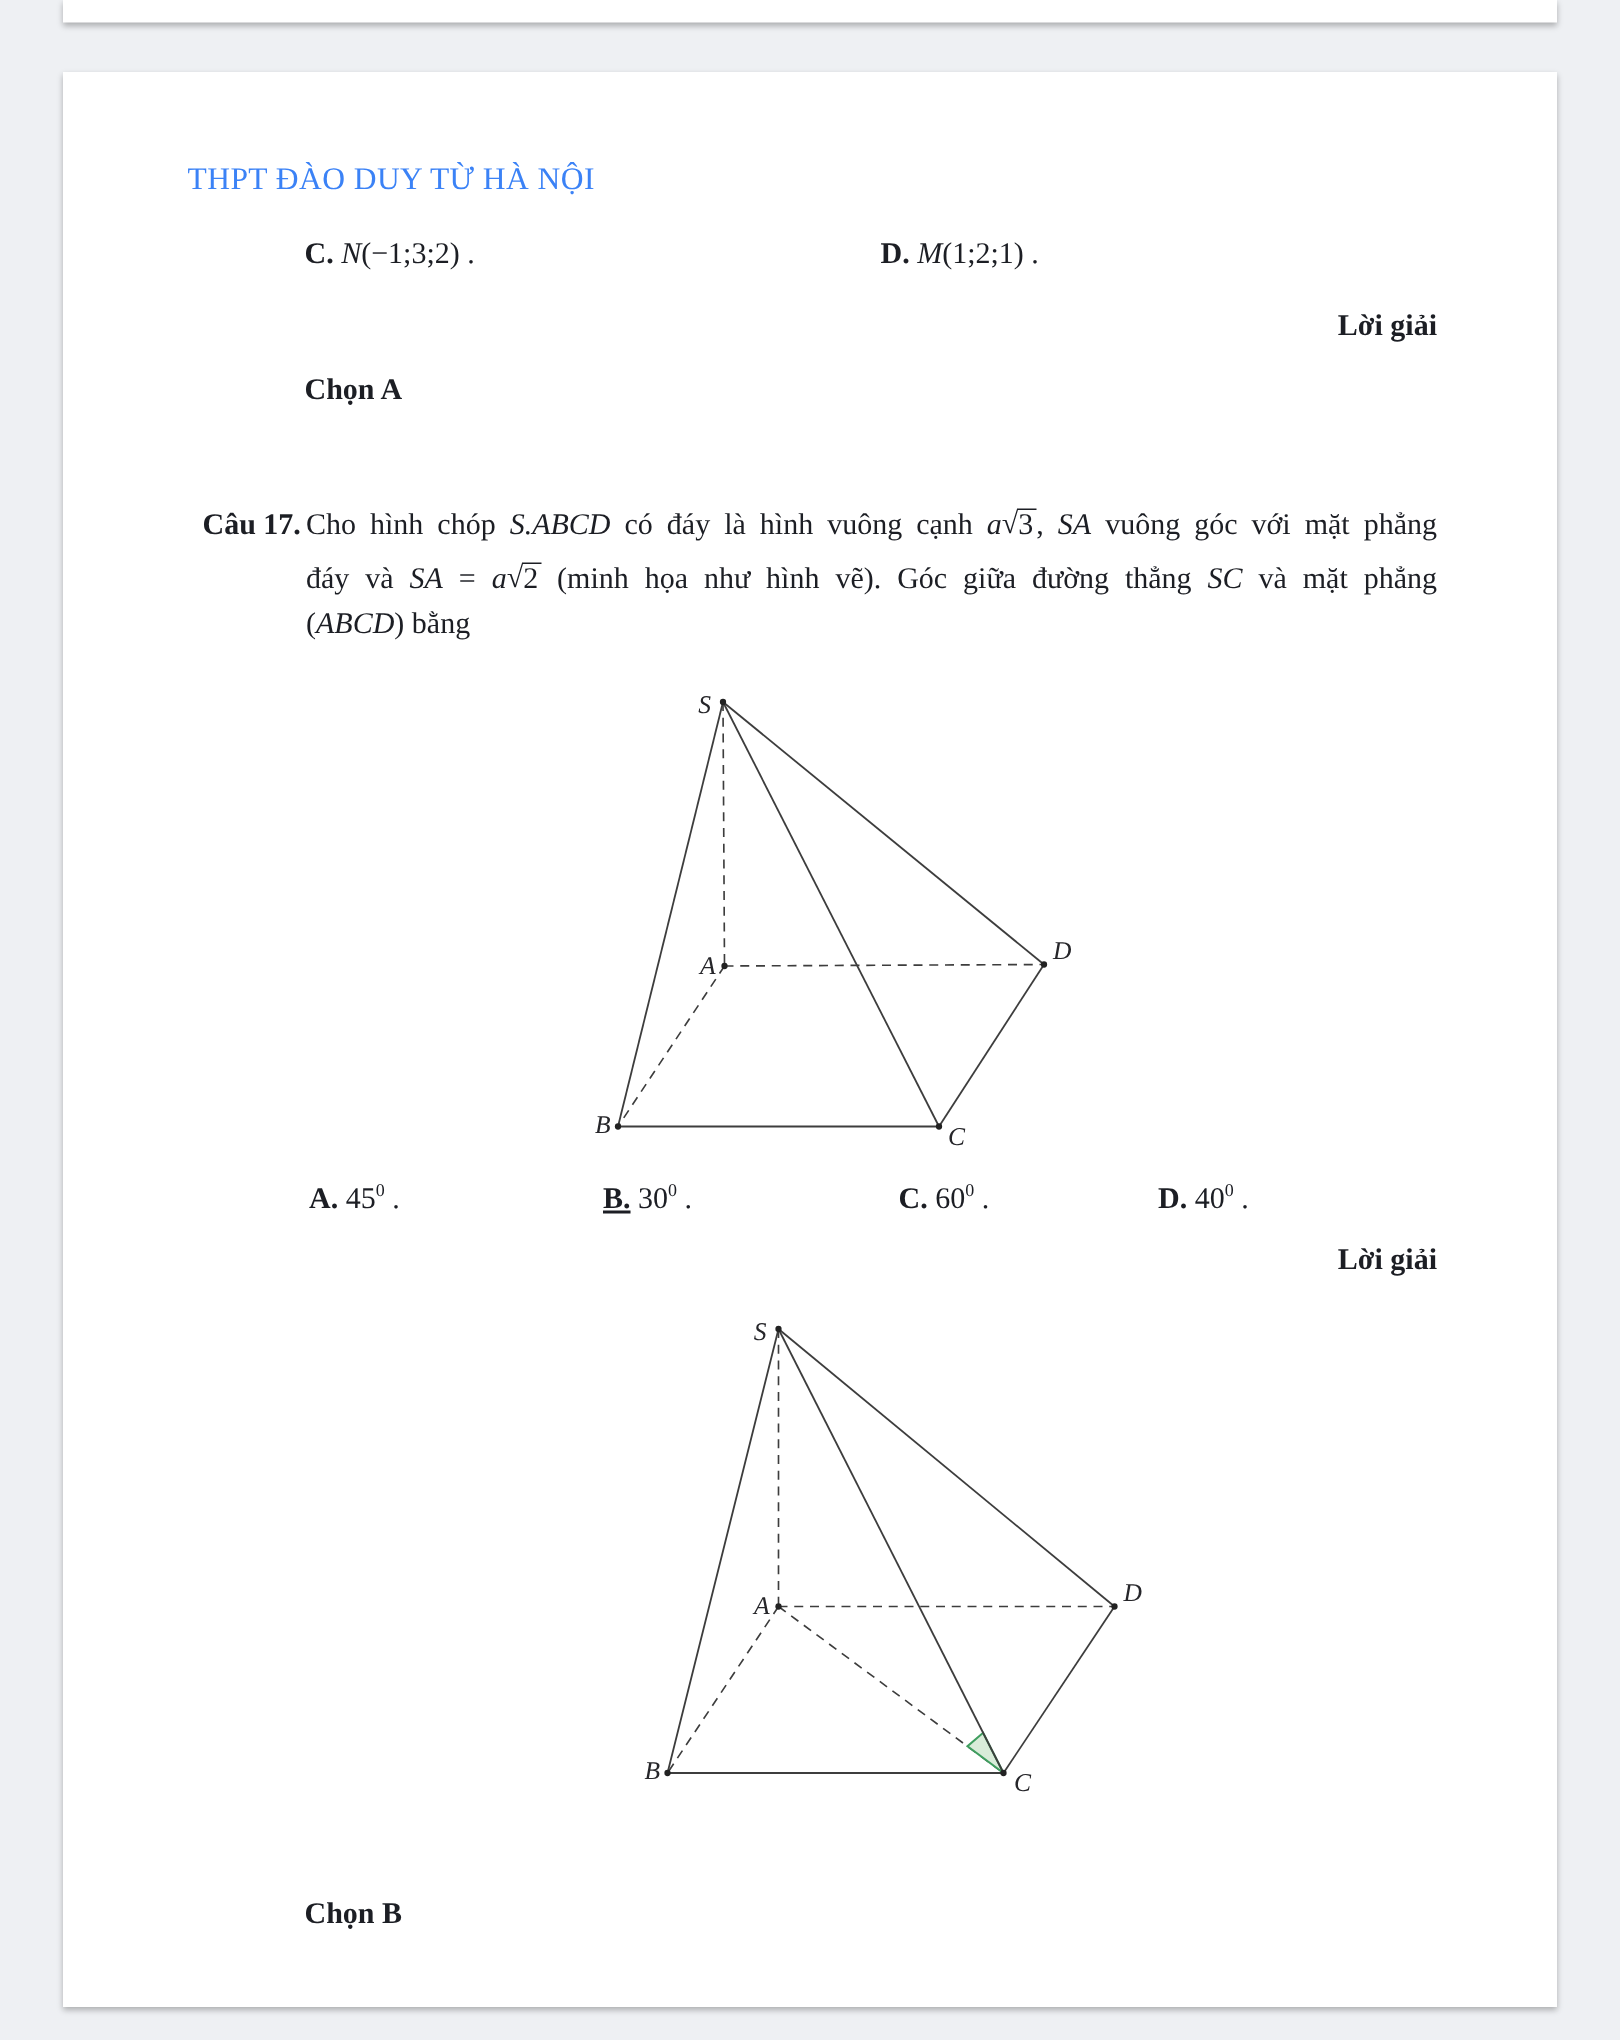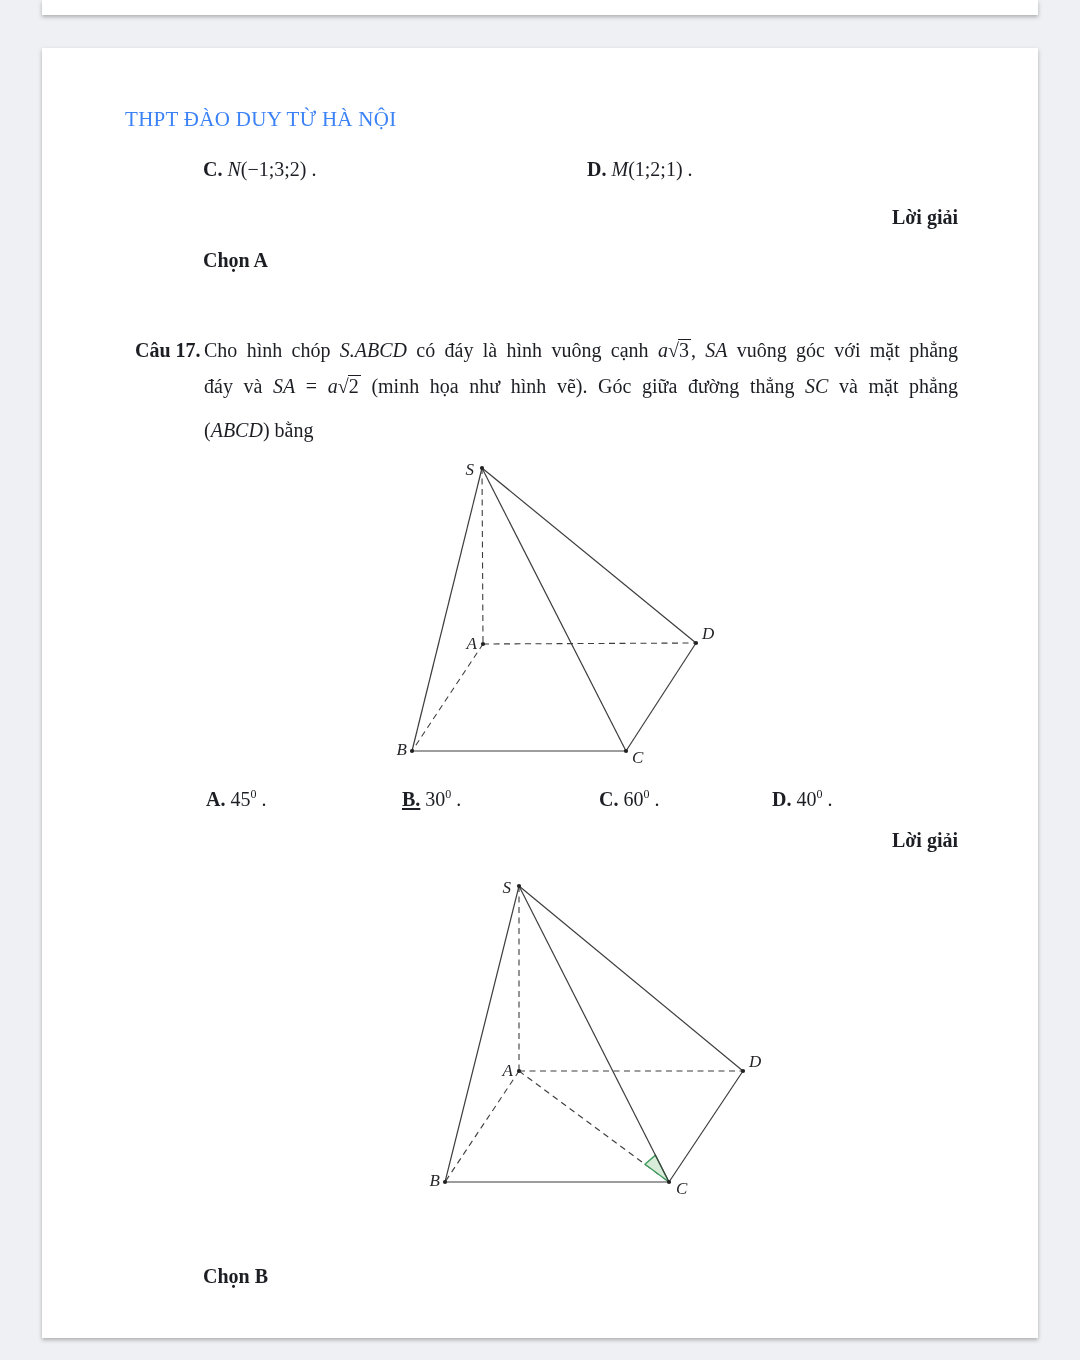--- a/index.html
+++ b/index.html
@@ -56,21 +56,21 @@
   <div class="abs t" style="left:545px;top:108px;"><span class="run-b">D.</span><span class="run-n"> </span><span class="run-i">M</span><span class="run-n">(1;2;1) .</span></div>
 
   <div class="abs t bold center" style="left:161px;top:156px;width:755px;">Lời giải</div>
 
   <div class="abs t bold" style="left:161px;top:199px;text-align:center;">Chọn A</div>
 
 
   <div class="abs t bold" style="left:82px;top:289px;margin-left:11px;">Câu 17.</div>
   <div class="abs t just wrap" style="left:162px;top:289px;width:754px;"><span class="run-n">Cho hình chóp </span><span class="run-i">S.ABCD</span><span class="run-n"> có đáy là hình vuông cạnh </span><span class="run-i">a</span><span class="run-sqrt"><span class="rad-sign">√</span><span class="radicand">3</span></span><span class="run-n">, </span><span class="run-i">SA</span><span class="run-n"> vuông góc với mặt phẳng</span></div>
   <div class="abs t just wrap" style="left:162px;top:325px;width:754px;"><span class="run-n">đáy và </span><span class="run-i">SA</span><span class="run-n"> = </span><span class="run-i">a</span><span class="run-sqrt"><span class="rad-sign">√</span><span class="radicand">2</span></span><span class="run-n"> (minh họa như hình vẽ). Góc giữa đường thẳng </span><span class="run-i">SC</span><span class="run-n"> và mặt phẳng</span></div>
-  <div class="abs t" style="left:162px;top:369px;text-align:right;"><span class="run-n">(</span><span class="run-i">ABCD</span><span class="run-n">) bằng</span></div>
+  <div class="abs t" style="left:162px;top:355px;text-align:right;"><span class="run-n">(</span><span class="run-i">ABCD</span><span class="run-n">) bằng</span></div>
 
   <svg class="abs fig" style="left:353px;top:404px;" width="320" height="316" viewBox="0 0 320 316">
     <g>
       <line class="dash" x1="87" y1="16" x2="88" y2="192"></line>
       <line class="dash" x1="88" y1="192" x2="17" y2="299"></line>
       <line class="dash" x1="88" y1="192" x2="301" y2="191"></line>
     </g>
     <g>
       <line x1="87" y1="16" x2="17" y2="299"></line>
       <line x1="87" y1="16" x2="301" y2="191"></line>

